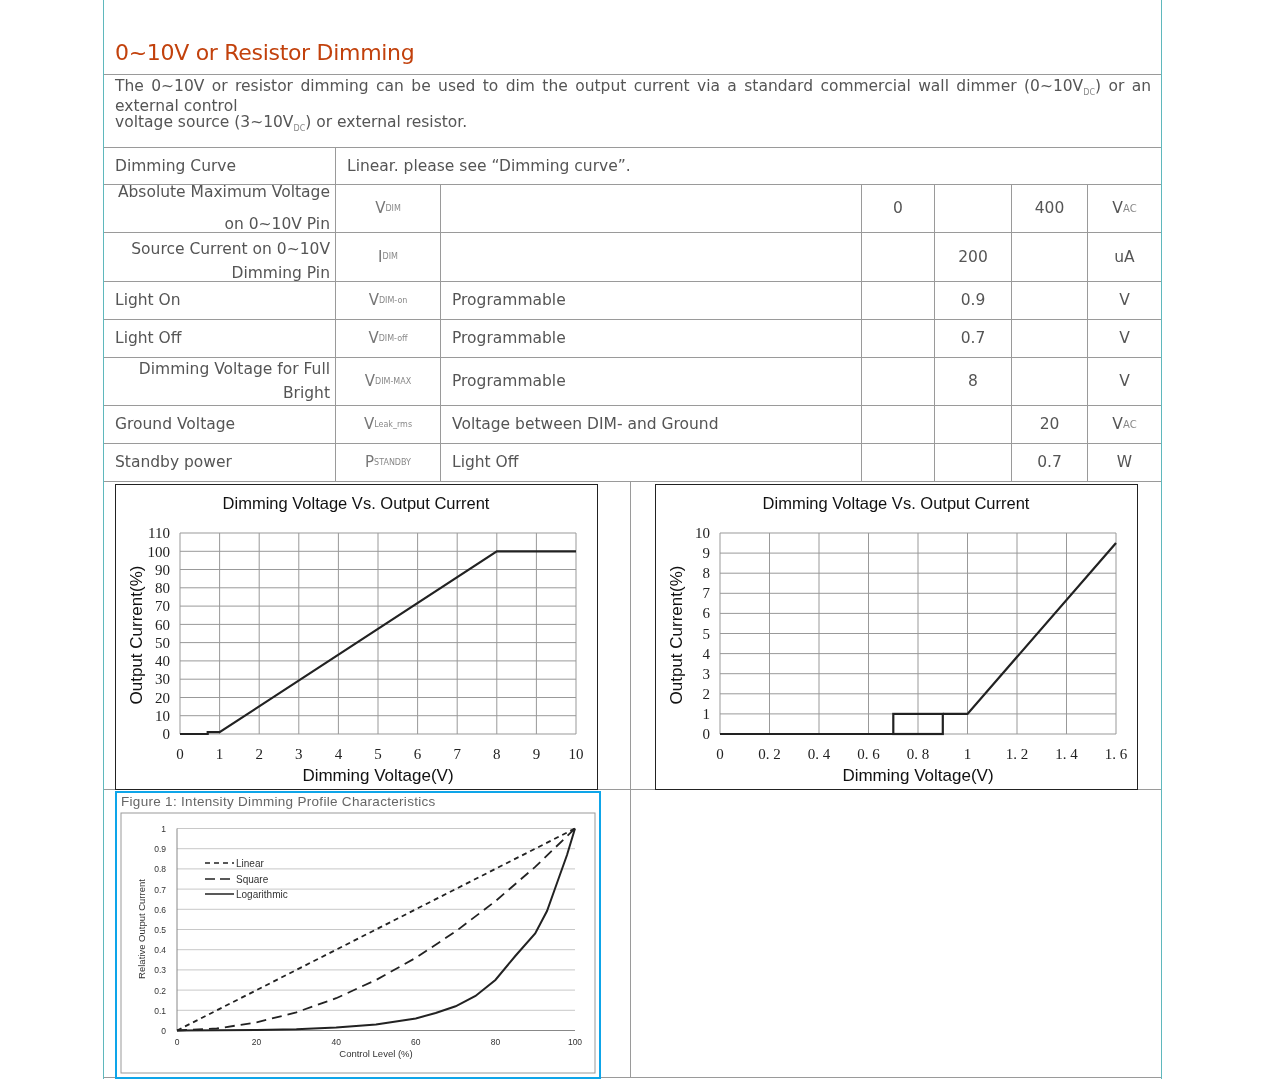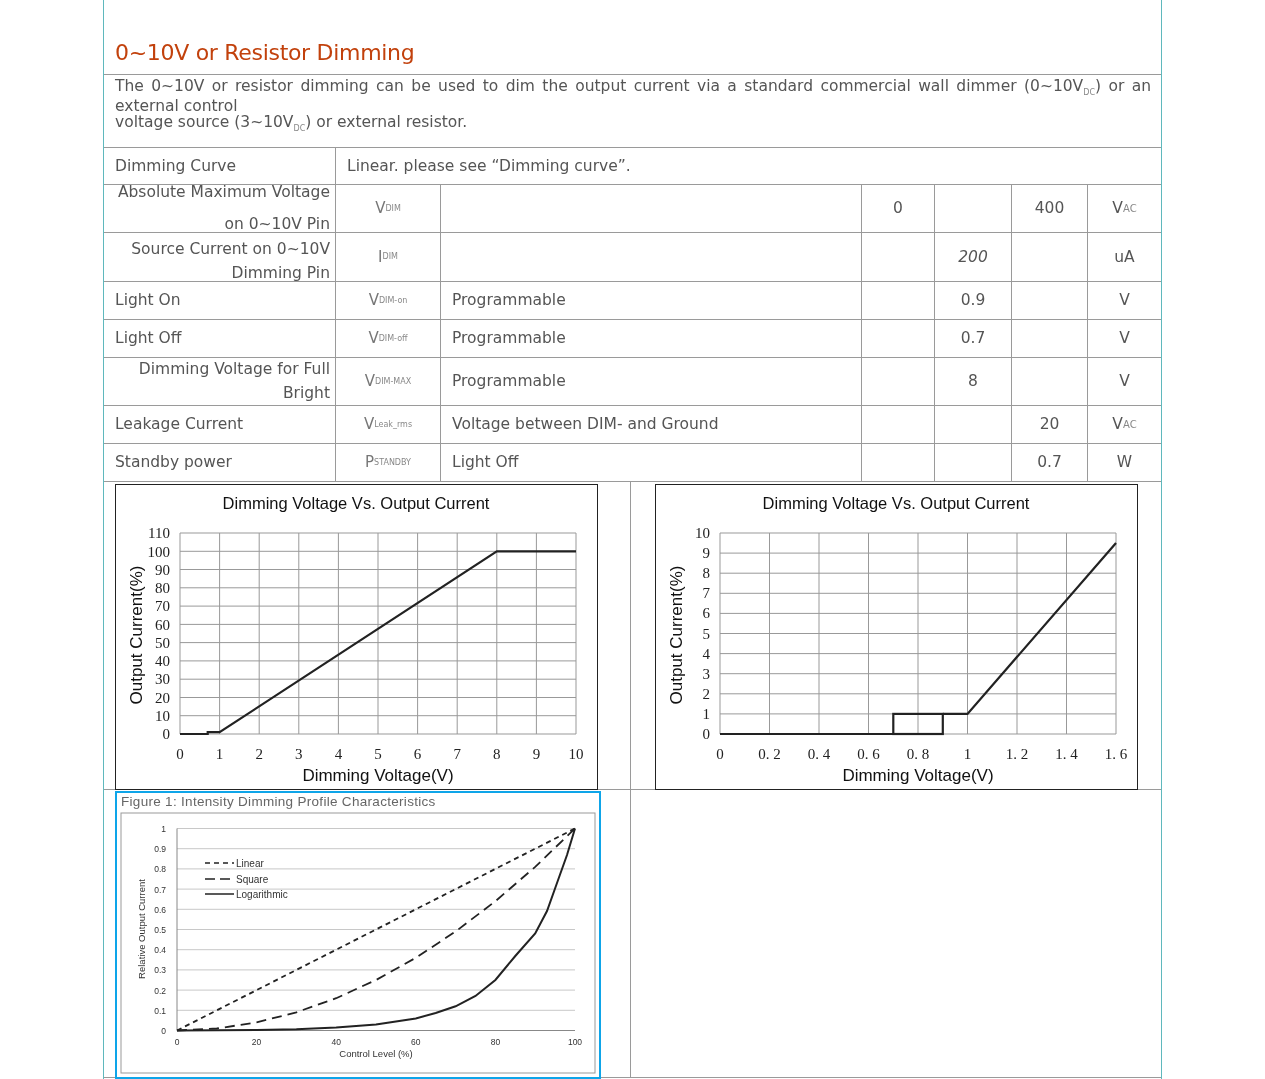--- a/index.html
+++ b/index.html
@@ -69,21 +69,21 @@
     <sub>AC</sub>
   </div>
 
 <div class="cell" style="left:115px; top:236px; width:215px; height:49px; line-height:24px;">Source Current on 0~10V Dimming Pin</div>
 <div class="cell center sym" style="left:336px; top:232px; width:104px; height:49px;">
     <span>I</span>
     <sub>DIM</sub>
   </div>
 <div class="cell" style="left:452px; top:232px; width:400px; height:49px;"></div>
 <div class="cell center" style="left:862px; top:232px; width:72px; height:49px;"></div>
-<div class="cell center" style="left:935px; top:232px; width:76px; height:49px;font-style:italic;">200</div>
+<div class="cell center" style="left:935px; top:232px; width:76px; height:49px;">200</div>
 <div class="cell center" style="left:1012px; top:232px; width:75px; height:49px;"></div>
 <div class="cell center unit" style="left:1088px; top:232px; width:73px; height:49px;">
     <span>uA</span>
     <sub></sub>
   </div>
 
 <div class="cell" style="left:115px; top:281px; width:215px; height:38px;">Light On</div>
 <div class="cell center sym" style="left:336px; top:281px; width:104px; height:38px;">
     <span>V</span>
     <sub>DIM-on</sub>
@@ -118,21 +118,21 @@
   </div>
 <div class="cell" style="left:452px; top:357px; width:400px; height:48px;">Programmable</div>
 <div class="cell center" style="left:862px; top:357px; width:72px; height:48px;"></div>
 <div class="cell center" style="left:935px; top:357px; width:76px; height:48px;">8</div>
 <div class="cell center" style="left:1012px; top:357px; width:75px; height:48px;"></div>
 <div class="cell center unit" style="left:1088px; top:357px; width:73px; height:48px;">
     <span>V</span>
     <sub></sub>
   </div>
 
-<div class="cell" style="left:115px; top:405px; width:215px; height:38px;">Leakage Current</div>
+<div class="cell" style="left:115px; top:405px; width:215px; height:38px;">Ground Voltage</div>
 <div class="cell center sym" style="left:336px; top:405px; width:104px; height:38px;">
     <span>V</span>
     <sub>Leak_rms</sub>
   </div>
 <div class="cell" style="left:452px; top:405px; width:400px; height:38px;">Voltage between DIM- and Ground</div>
 <div class="cell center" style="left:862px; top:405px; width:72px; height:38px;"></div>
 <div class="cell center" style="left:935px; top:405px; width:76px; height:38px;"></div>
 <div class="cell center" style="left:1012px; top:405px; width:75px; height:38px;">20</div>
 <div class="cell center unit" style="left:1088px; top:405px; width:73px; height:38px;">
     <span>V</span>

